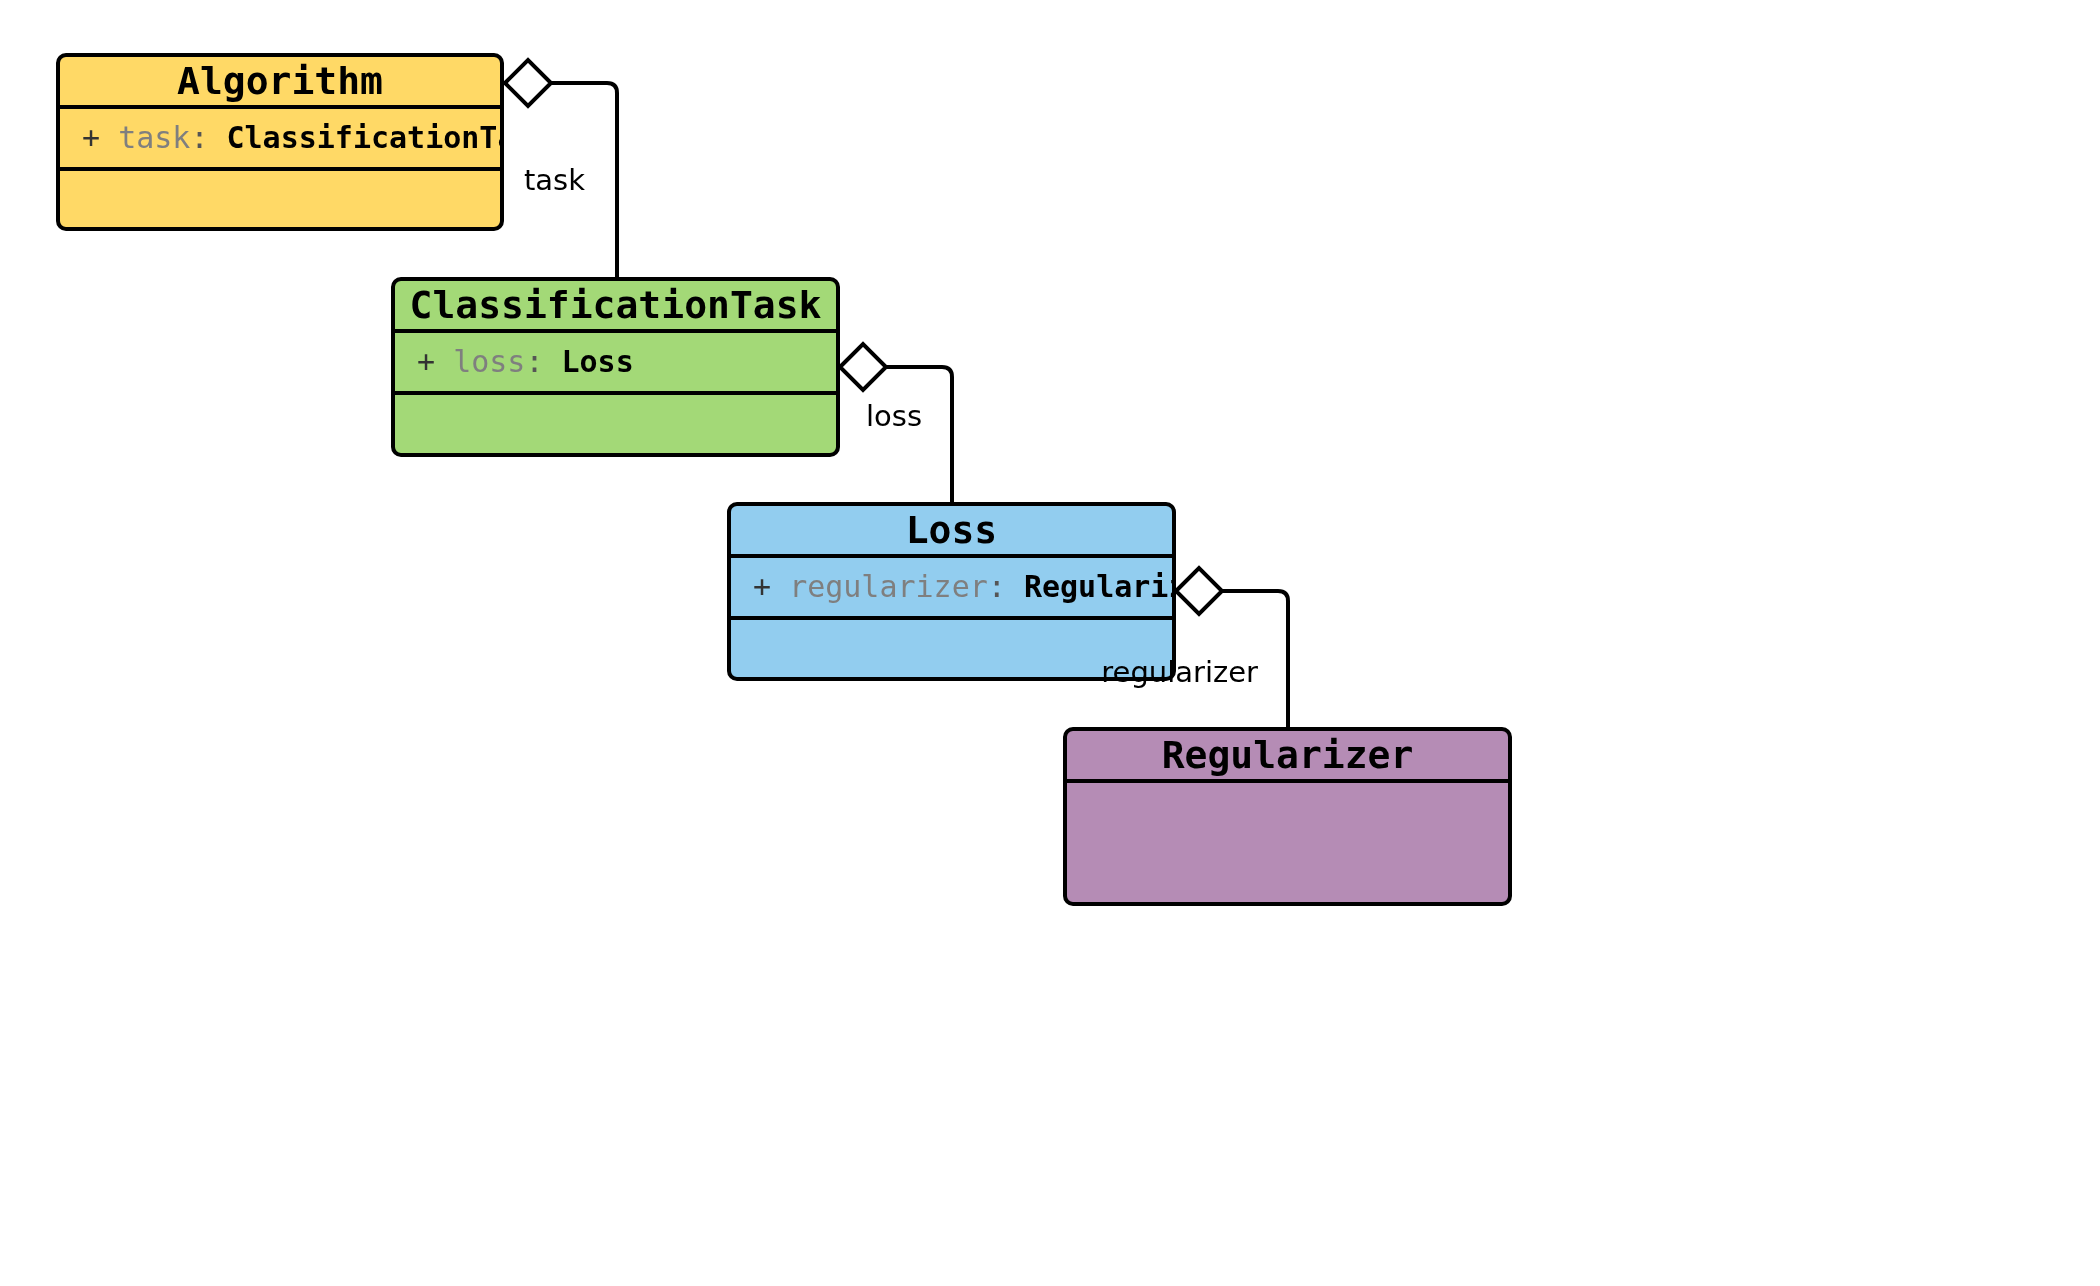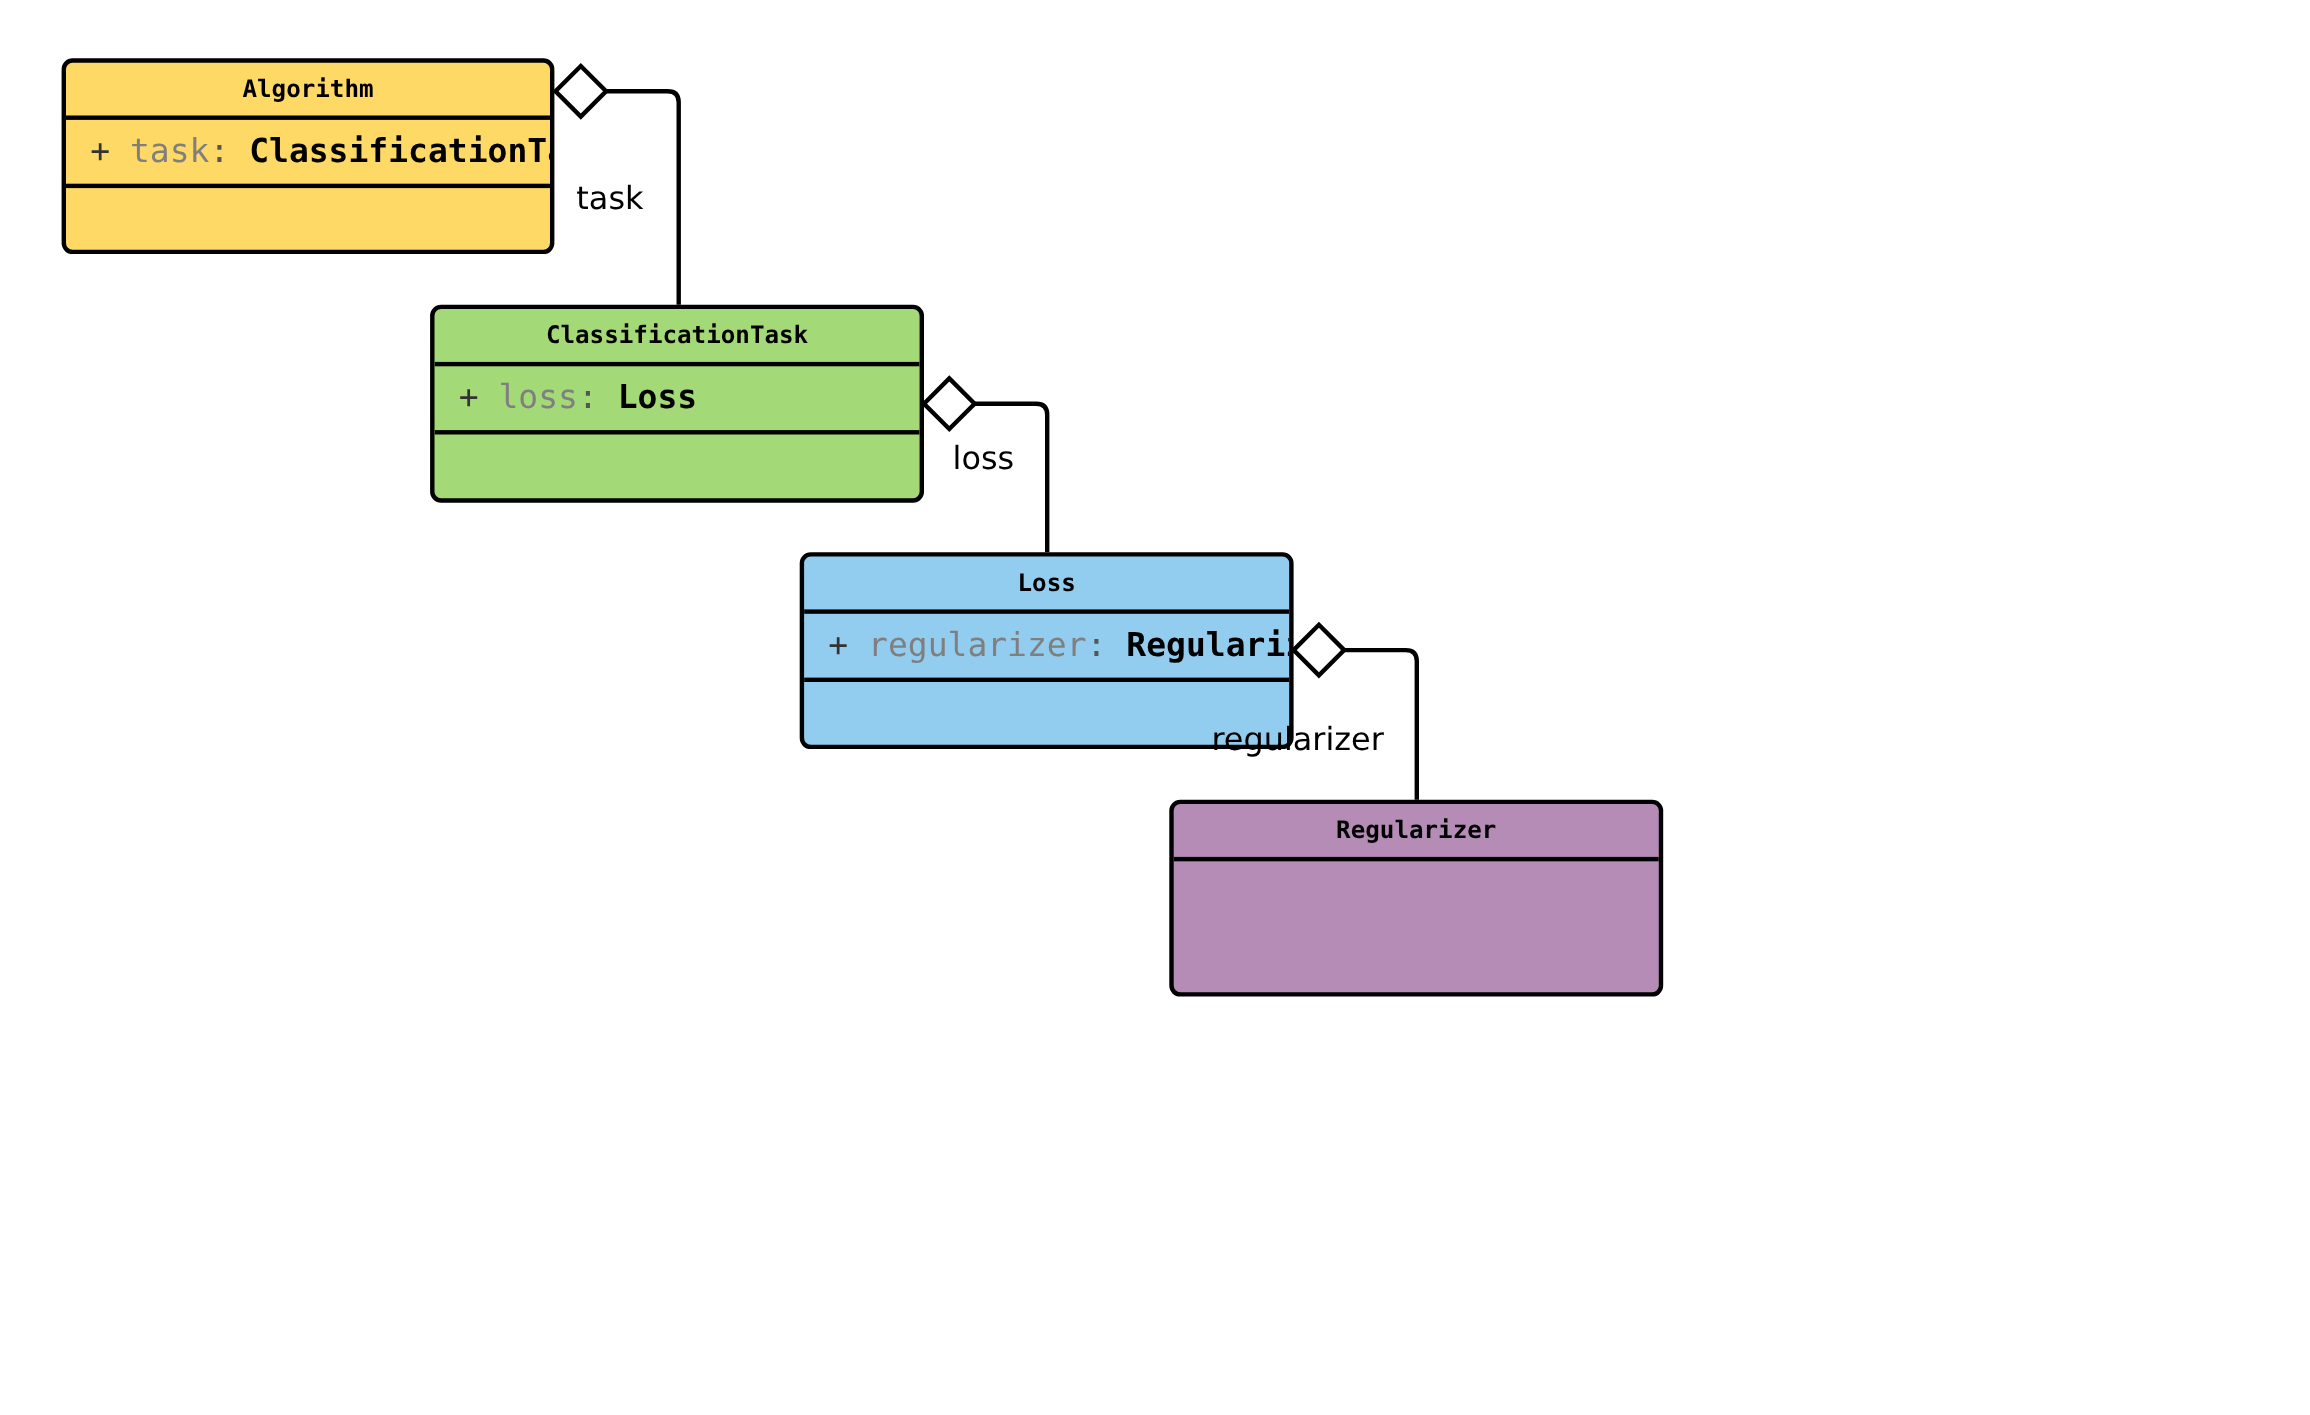--- a/index.html
+++ b/index.html
@@ -38,21 +38,21 @@
     justify-content: flex-start;
     border-bottom: 4px solid #000000;
     padding-left: 22px;
   }
   .uml-method-row {
     justify-content: flex-start;
   }
   .uml-title {
     font-family: "DejaVu Sans Mono", "Liberation Mono", monospace;
     font-weight: bold;
-    font-size: 22px;
+    font-size: 38px;
     color: #000000;
     letter-spacing: 0px;
     white-space: nowrap;
   }
   .uml-attr {
     font-family: "DejaVu Sans Mono", "Liberation Mono", monospace;
     font-size: 30px;
     white-space: nowrap;
     line-height: 1;
   }

